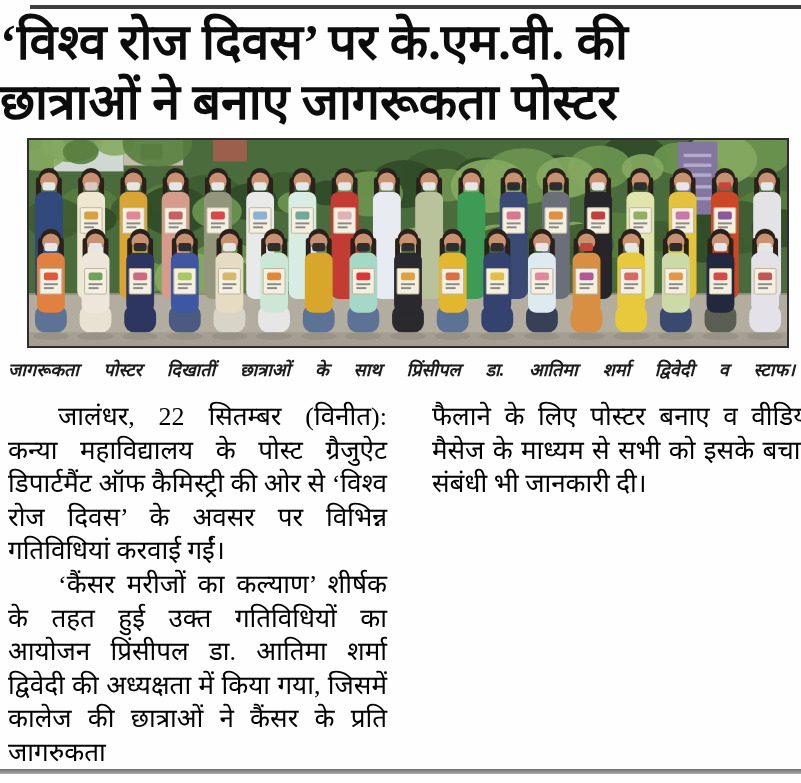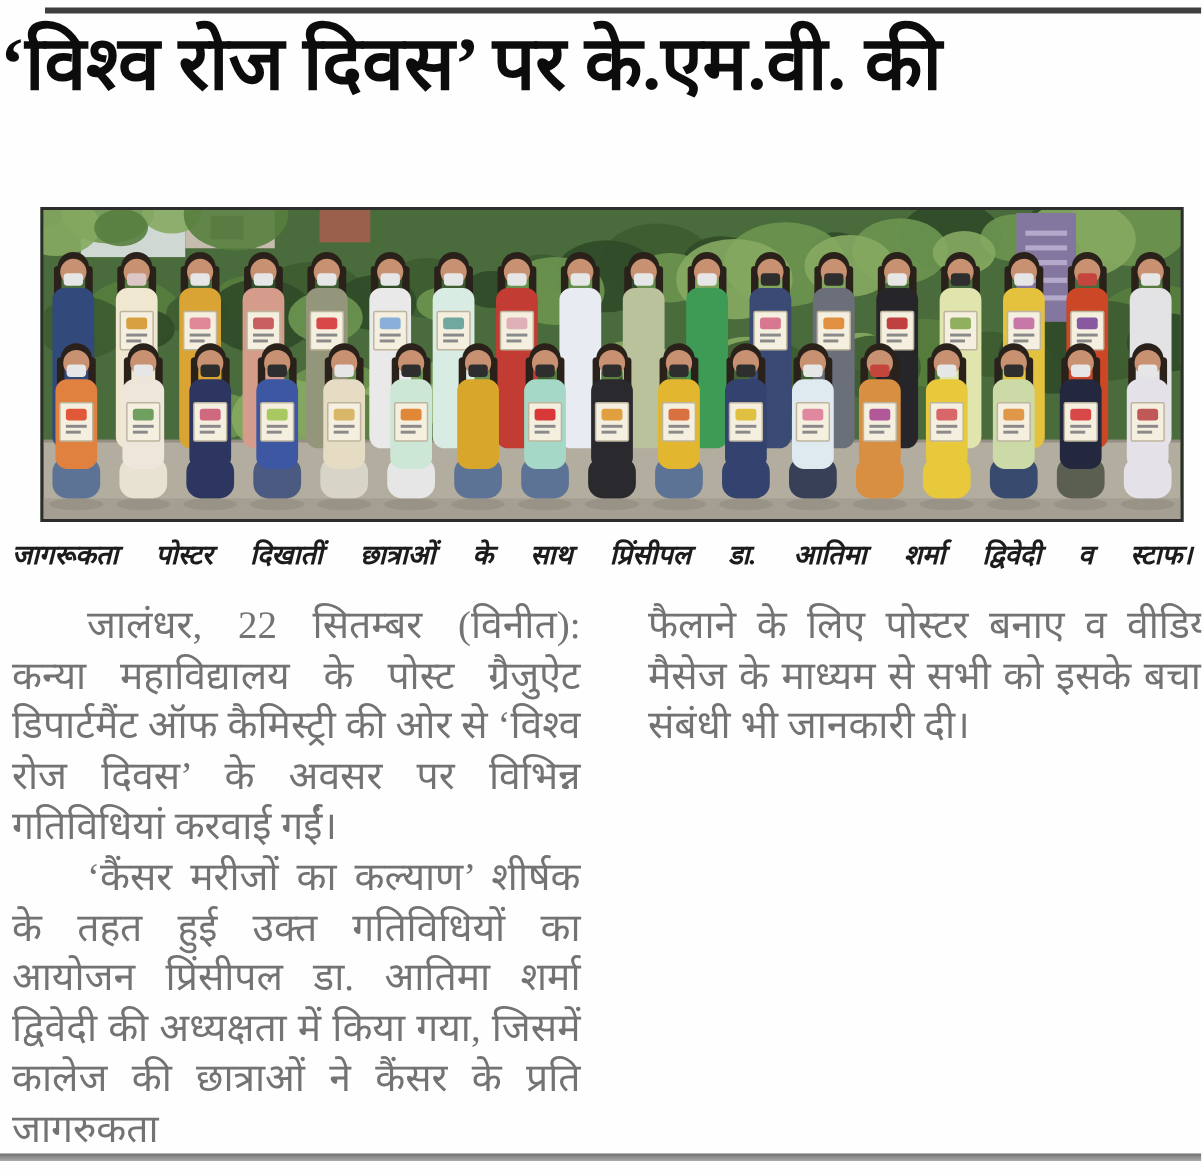--- a/index.html
+++ b/index.html
@@ -18,40 +18,41 @@
     border:2px solid #2d2d2d;box-sizing:border-box;background:#4a6b3b;
   }
   .photo svg{display:block;width:100%;height:100%;}
   .caption{
     position:absolute;left:8px;top:353px;width:787px;
     font-size:18px;font-weight:bold;font-style:italic;color:#1c1c1c;
     text-align:justify;text-align-last:justify;line-height:34px;
   }
   .col{
     position:absolute;top:400px;font-size:26px;line-height:33.6px;
-    text-align:justify;color:#737373;
+    text-align:justify;color:#000000;
   }
   .col p{margin:0;padding:0;}
   .col p.indent{text-indent:50px;}
   .col-left{left:8px;width:379px;}
   .col-right{left:412px;width:383px;margin-left:20px;}
   .bottom-rule{
     position:absolute;left:0;top:769px;width:801px;height:5px;
     background:linear-gradient(#6f6f6f,#ababab);
   }
 </style>
 </head>
 <body>
 
 <div class="page">
 
   <div class="top-rule"></div>
 
   <h1 class="headline">
     <span>‘विश्व रोज दिवस’ पर के.एम.वी. की</span><br>
+    <span>छात्राओं ने बनाए जागरूकता पोस्टर</span>
   </h1>
 
   <figure class="photo">
     <svg id="photo-svg" viewBox="0 0 762 210" preserveAspectRatio="none">
         <rect x="0" y="0" width="762" height="210" fill="#4a6b3b"></rect>
         <rect x="25" y="0" width="70" height="32" fill="#cfd8d2"></rect>
         <rect x="95" y="0" width="60" height="26" fill="#c5bcae"></rect>
         <rect x="112" y="4" width="22" height="16" fill="#6a6a6a"></rect>
         <rect x="185" y="0" width="34" height="22" fill="#9a604c"></rect>
         <ellipse cx="0" cy="0" rx="16" ry="11.2" fill="#2f4a28" opacity="0.9"></ellipse>

